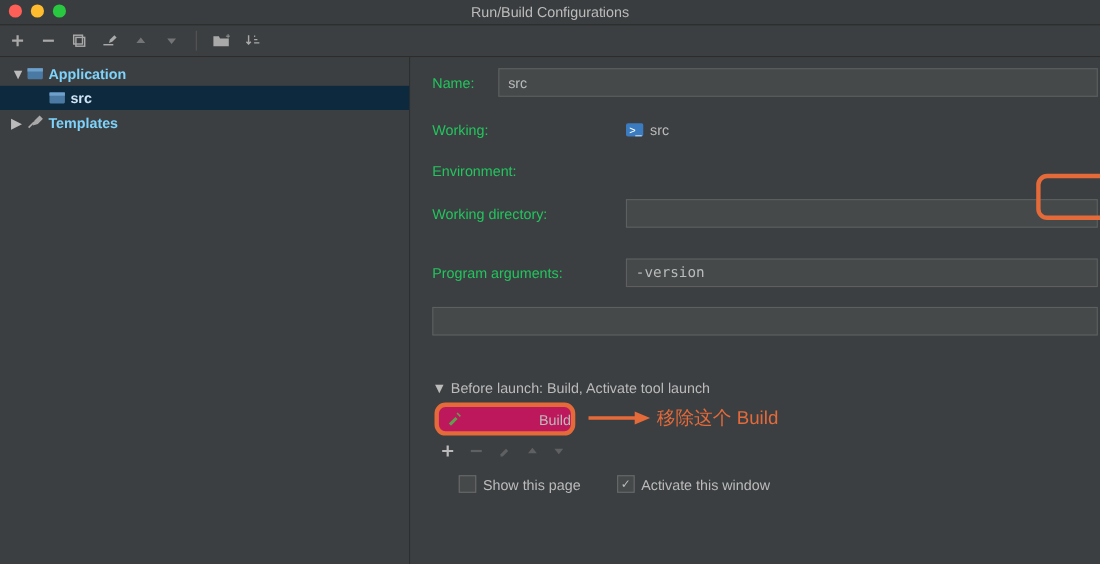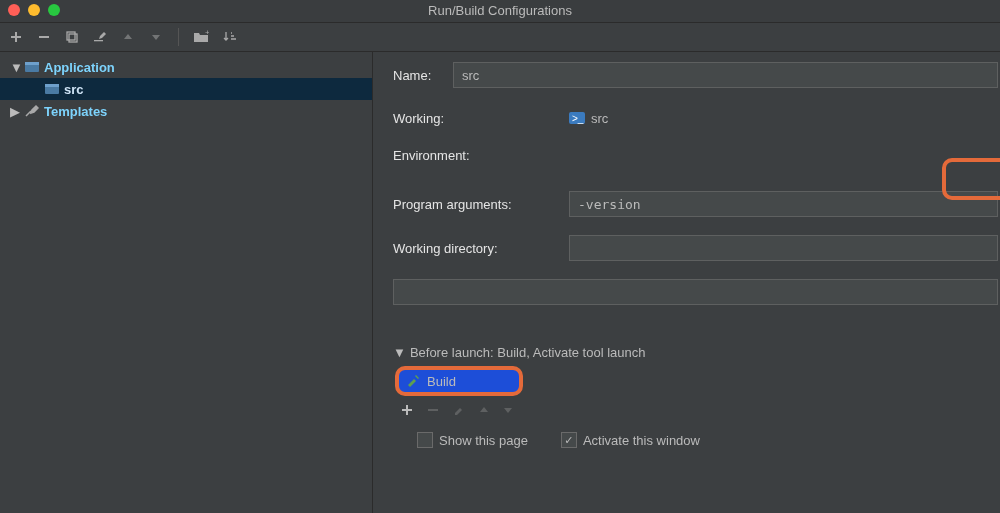--- a/index.html
+++ b/index.html
@@ -108,21 +108,21 @@
     position: relative;
     overflow: hidden;
   }
   .form-row {
     display: flex;
     align-items: center;
     margin-bottom: 18px;
   }
   .form-row .flabel {
     width: 176px;
-    color: #e5e5e5;
+    color: #22c55e;
   }
   .form-row .ffield {
     flex: 1;
     margin-right: 2px;
   }
   .input {
     height: 26px;
     line-height: 26px;
     background: #45494a;
     border: 1px solid #5e6060;
@@ -166,22 +166,23 @@
   .build-list {
     border: 4px solid #e46a3a;
     border-radius: 10px;
     box-sizing: border-box;
     width: 128px;
     height: 30px;
     display: flex;
     align-items: center;
     padding-left: 6px;
     gap: 6px;
-    background: #1d4ed8;
+    background: #be185d;
     margin-left: 2px;
+    justify-content: space-between;
   }
   .annotation-row {
     position: absolute;
     left: 140px;
     top: 2px;
     display: flex;
     align-items: center;
     gap: 6px;
   }
   .annotation-text {
@@ -335,31 +336,31 @@
           <span>src</span>
         </div>
       </div>
     </div>
 
     <div class="form-row">
       <div class="flabel">Environment:</div>
     </div>
     <div class="highlight exec-highlight"></div>
 
+    <div class="form-row">
+      <div class="flabel">Working directory:</div>
+      <div class="ffield">
+        <div class="input"></div>
+      </div>
+    </div>
+
     <div class="form-row" style="margin-top:28px;">
       <div class="flabel">Program arguments:</div>
       <div class="ffield">
         <div class="input" style="font-family:Menlo,monospace;">-version</div>
-      </div>
-    </div>
-
-    <div class="form-row">
-      <div class="flabel">Working directory:</div>
-      <div class="ffield">
-        <div class="input"></div>
       </div>
     </div>
 
     <div class="form-row">
       <div class="ffield">
         <div class="input"></div>
       </div>
     </div>
 
     <div class="section-header">
@@ -368,20 +369,27 @@
     </div>
 
     <div class="build-area">
       <div class="build-list">
         <svg width="16" height="16" viewBox="0 0 16 16">
             <path d="M3 12l6-6 2 2-6 6zM10 3l3 3 1-1-3-3z" fill="#5fa04e"></path>
           </svg>
         <span>Build</span>
       </div>
 
+      <div class="annotation-row">
+        <svg width="58" height="20" viewBox="0 0 58 20">
+          <line x1="2" y1="10" x2="46" y2="10" stroke="#e46a3a" stroke-width="3"></line>
+          <polygon points="58,10 44,4 44,16" fill="#e46a3a"></polygon>
+        </svg>
+        <span class="annotation-text">移除这个 Build</span>
+      </div>
 
       <div class="build-toolbar">
         <span class="enabled">
           <svg width="12" height="12" viewBox="0 0 12 12">
               <path d="M5 1h2v4h4v2H7v4H5V7H1V5h4z" fill="#bbbbbb"></path>
             </svg>
         </span>
         <span style="opacity:.45">
           <svg width="12" height="12" viewBox="0 0 12 12">
               <rect x="1" y="5" width="10" height="2" fill="#888"></rect>

